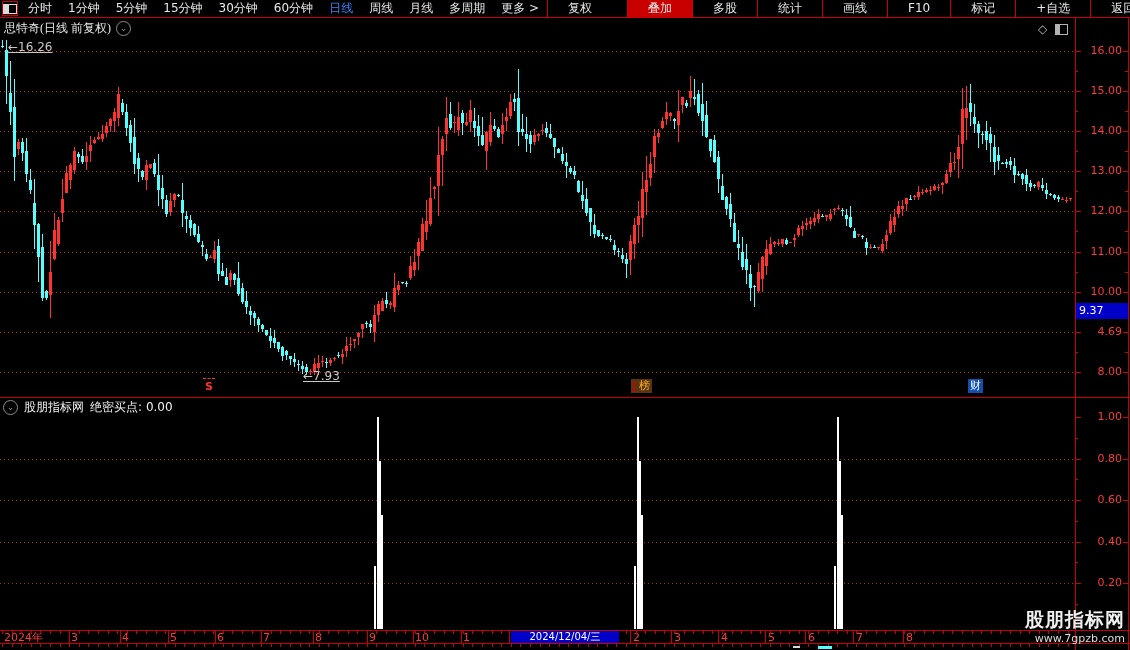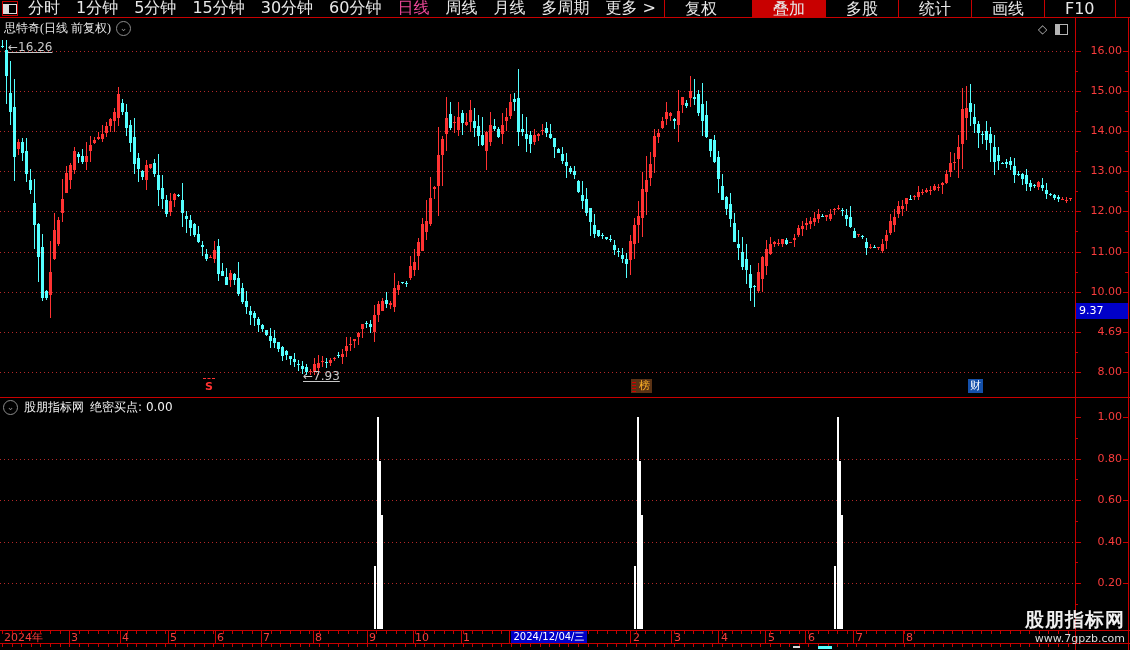--- a/index.html
+++ b/index.html
@@ -2,28 +2,28 @@
 <html><head>
 <meta charset="utf-8">
 <style>
   html,body{margin:0;padding:0;background:#000;}
   #app{position:relative;width:1130px;height:650px;background:#000;overflow:hidden;
        font-family:"DejaVu Sans","Liberation Sans",sans-serif;}
   #cv{position:absolute;left:0;top:0;z-index:1;}
   .ov{position:absolute;z-index:2;}
   
   .toolbar{left:0;top:0;width:1130px;height:17px;display:flex;align-items:center;
-           border-bottom:1px solid #c80000;background:#000;color:#e8e8e8;font-size:16px;}
+           border-bottom:1px solid #c80000;background:#000;color:#e8e8e8;font-size:12px;}
   .tb-iconbox{display:inline-flex;align-items:center;justify-content:center;
               width:20px;height:13px;border:1px solid #c80000;margin:0 2px;}
   .tb-icon{width:12px;height:8px;border:1px solid #dcdcdc;
            background:linear-gradient(90deg,#dcdcdc 0 5px,transparent 5px);}
   .tb-sep{width:1px;height:17px;background:#c80000;}
   .titem{padding:0 8px;white-space:nowrap;}
-  .titem.active{color:#ec4899;}
+  .titem.active{color:#3b82f6;}
   .tb-right{margin-left:auto;display:flex;height:17px;align-items:center;}
   .rbtn{padding:0 20px;border-left:1px solid #c80000;line-height:17px;white-space:nowrap;}
   .rbtn:last-child{border-right:1px solid #c80000;}
   .rbtn.hl{background:#c80000;margin-left:15px;}
   
   .title-row{left:4px;top:20px;display:flex;align-items:center;gap:5px;color:#e8e8e8;font-size:12px;font-family:Liberation Serif, serif;}
   .chev-circle{display:inline-flex;align-items:center;justify-content:center;width:13px;height:13px;
                border:1px solid #8c8c8c;border-radius:50%;color:#8c8c8c;font-size:9px;line-height:9px;}
   .tr-icons{left:1038px;top:22px;display:flex;align-items:center;gap:8px;color:#b4b4b4;font-size:12px;}
   .win-icon{width:11px;height:9px;border:1px solid #b4b4b4;
@@ -959,21 +959,21 @@
   <span>
     <span>绝密买点:</span>
     <span>0.00</span>
   </span>
 </div>
 
 <div class="anno ov" style="left:8px;top:41px">←16.26</div>
 <div class="anno ov" style="left:303px;top:370px">←7.93</div>
 
 <div class="ov pricetag">9.37</div>
-<div class="ov datetag" style="left: 511px; width: 76px;">2024/12/04/三</div>
+<div class="ov datetag" style="left: 511px; width: 108px;">2024/12/04/三</div>
 
 <div id="labels">
       <div class="axlbl pricelbl" style="top: 365.1px;">8.00</div>
       <div class="axlbl pricelbl" style="top: 324.9px;">4.69</div>
       <div class="axlbl pricelbl" style="top: 284.7px;">10.00</div>
       <div class="axlbl pricelbl" style="top: 244.5px;">11.00</div>
       <div class="axlbl pricelbl" style="top: 204.3px;">12.00</div>
       <div class="axlbl pricelbl" style="top: 164.1px;">13.00</div>
       <div class="axlbl pricelbl" style="top: 123.9px;">14.00</div>
       <div class="axlbl pricelbl" style="top: 83.7px;">15.00</div>

